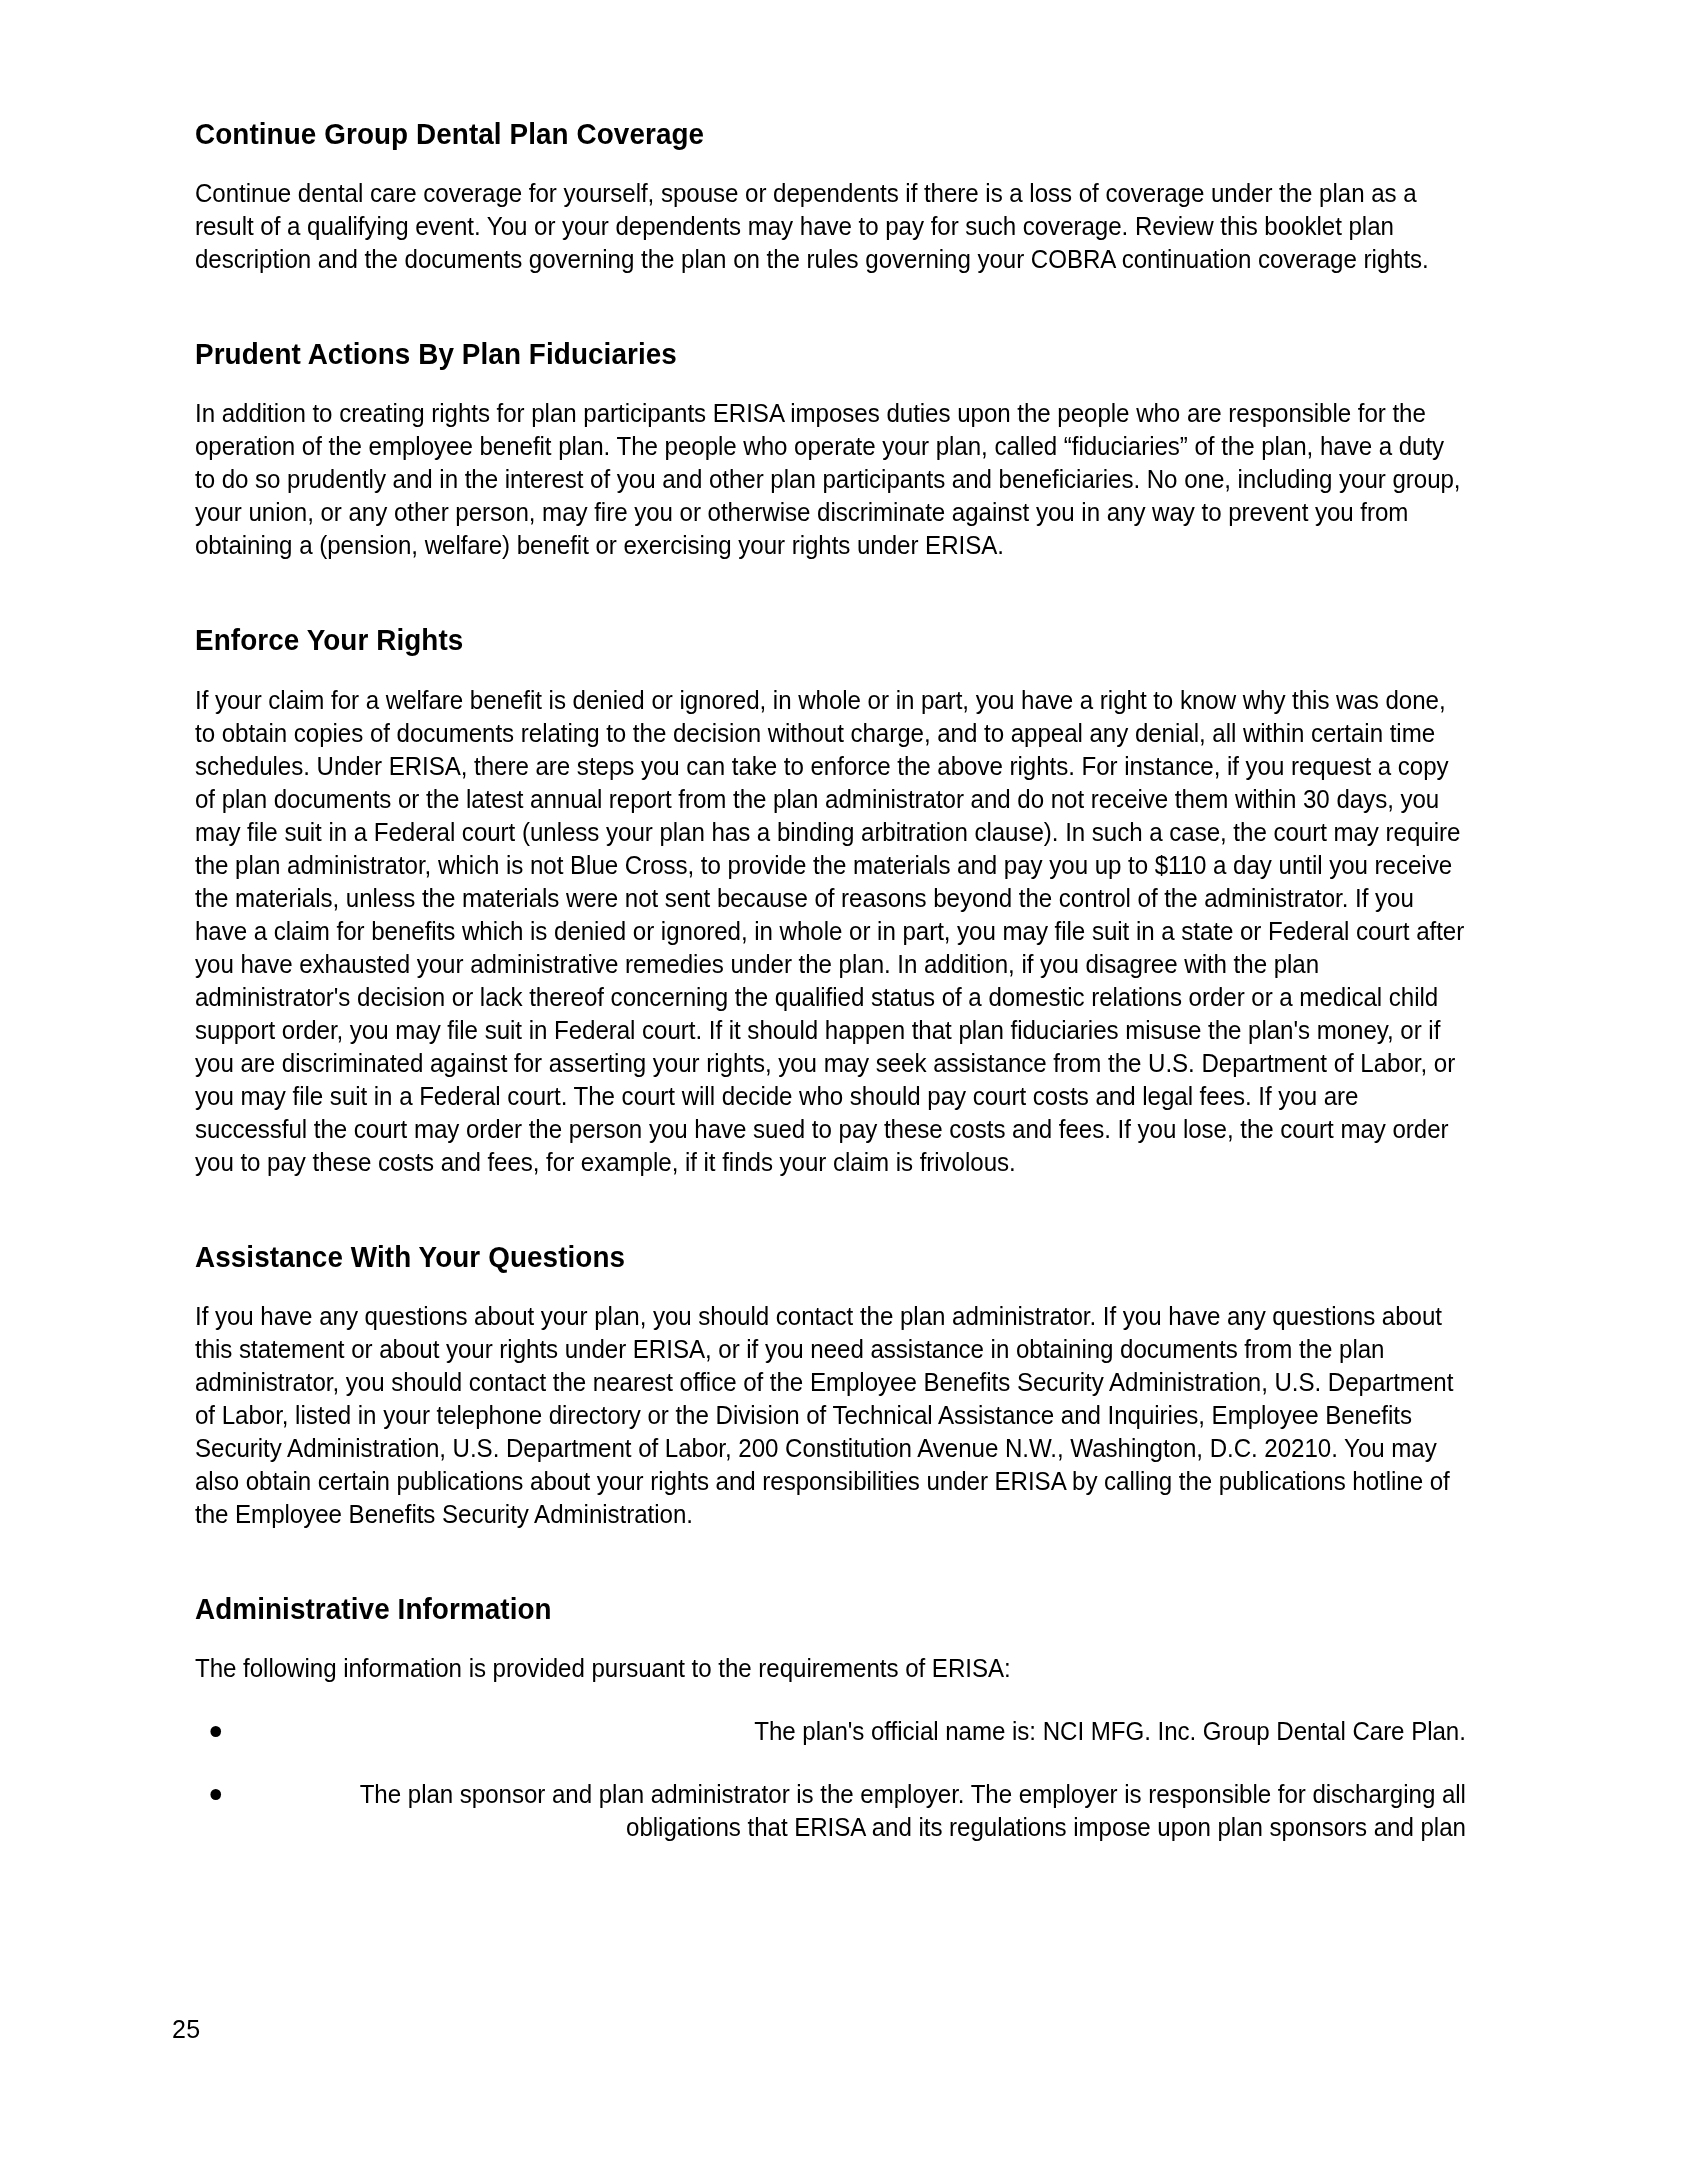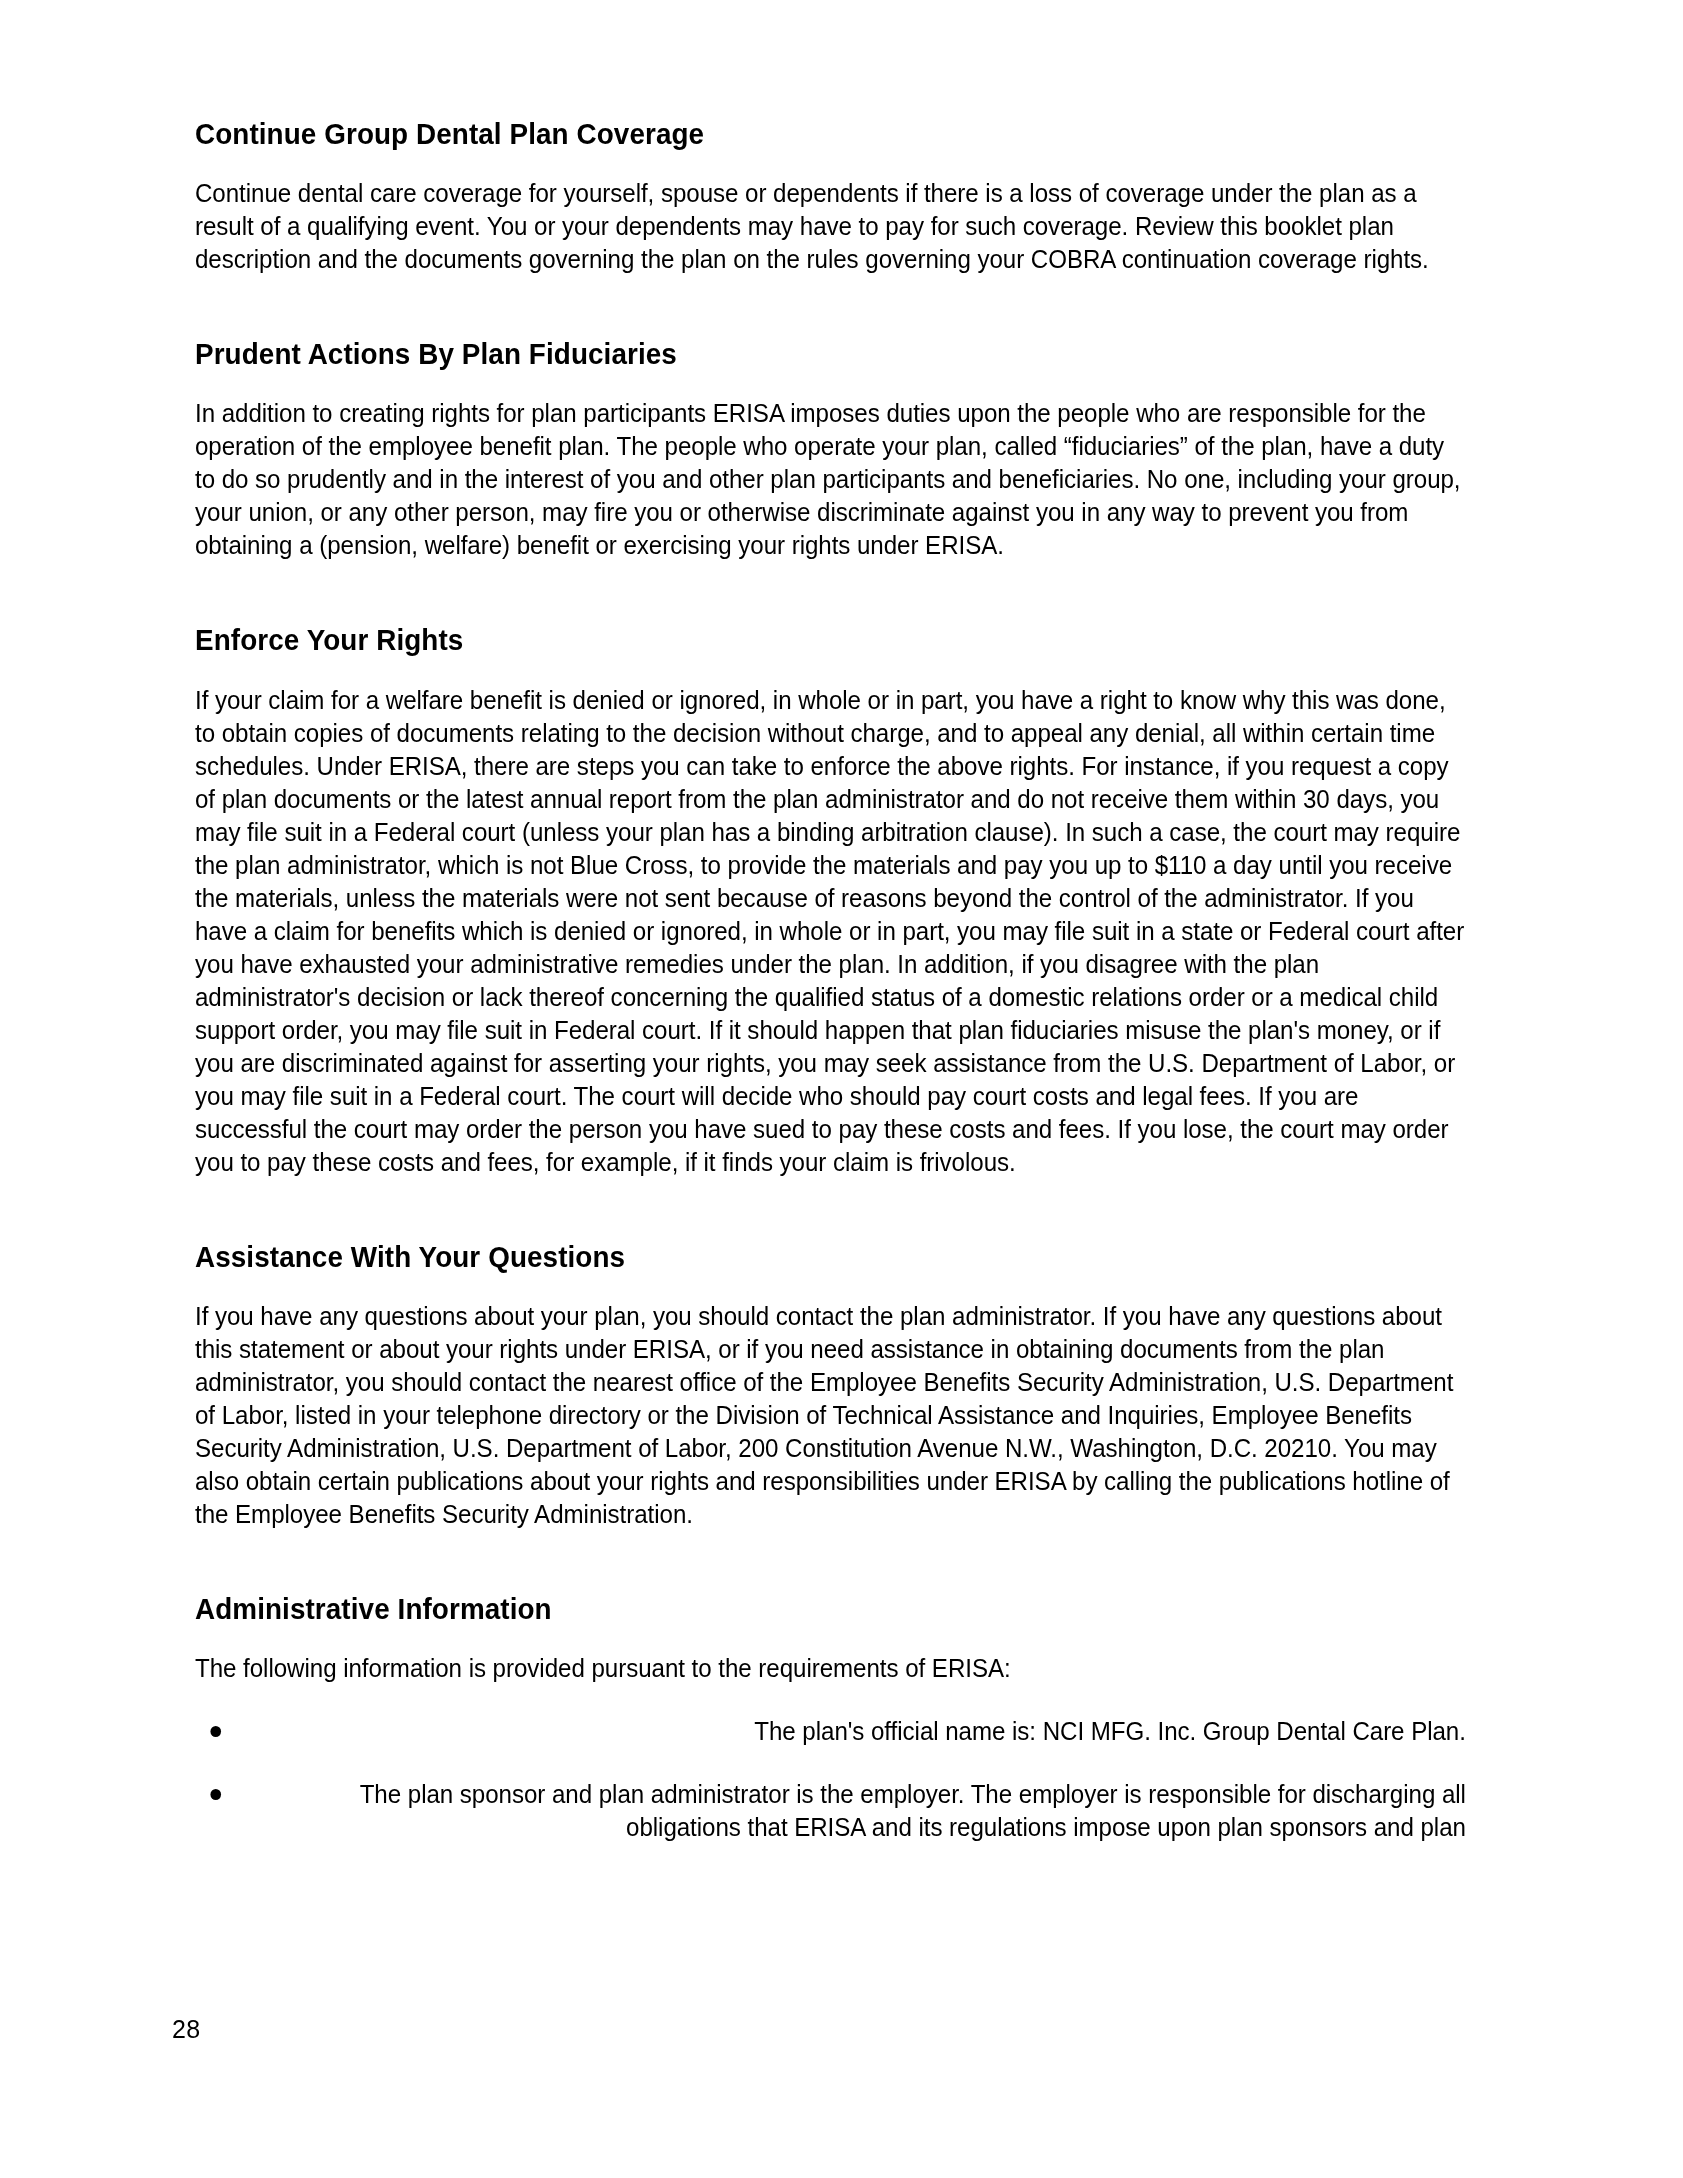--- a/index.html
+++ b/index.html
@@ -131,16 +131,16 @@
         </li>
         <li>
           <span class="bullet-dot"></span>
           <span>The plan sponsor and plan administrator is the employer.   The employer is responsible for discharging all obligations that ERISA and its regulations impose upon plan sponsors and plan</span>
         </li>
       </ul>
     </div>
 
   </div>
 
-  <div class="page-number">28</div>
+  <div class="page-number">25</div>
 
 </div>
 
 
 </body></html>

